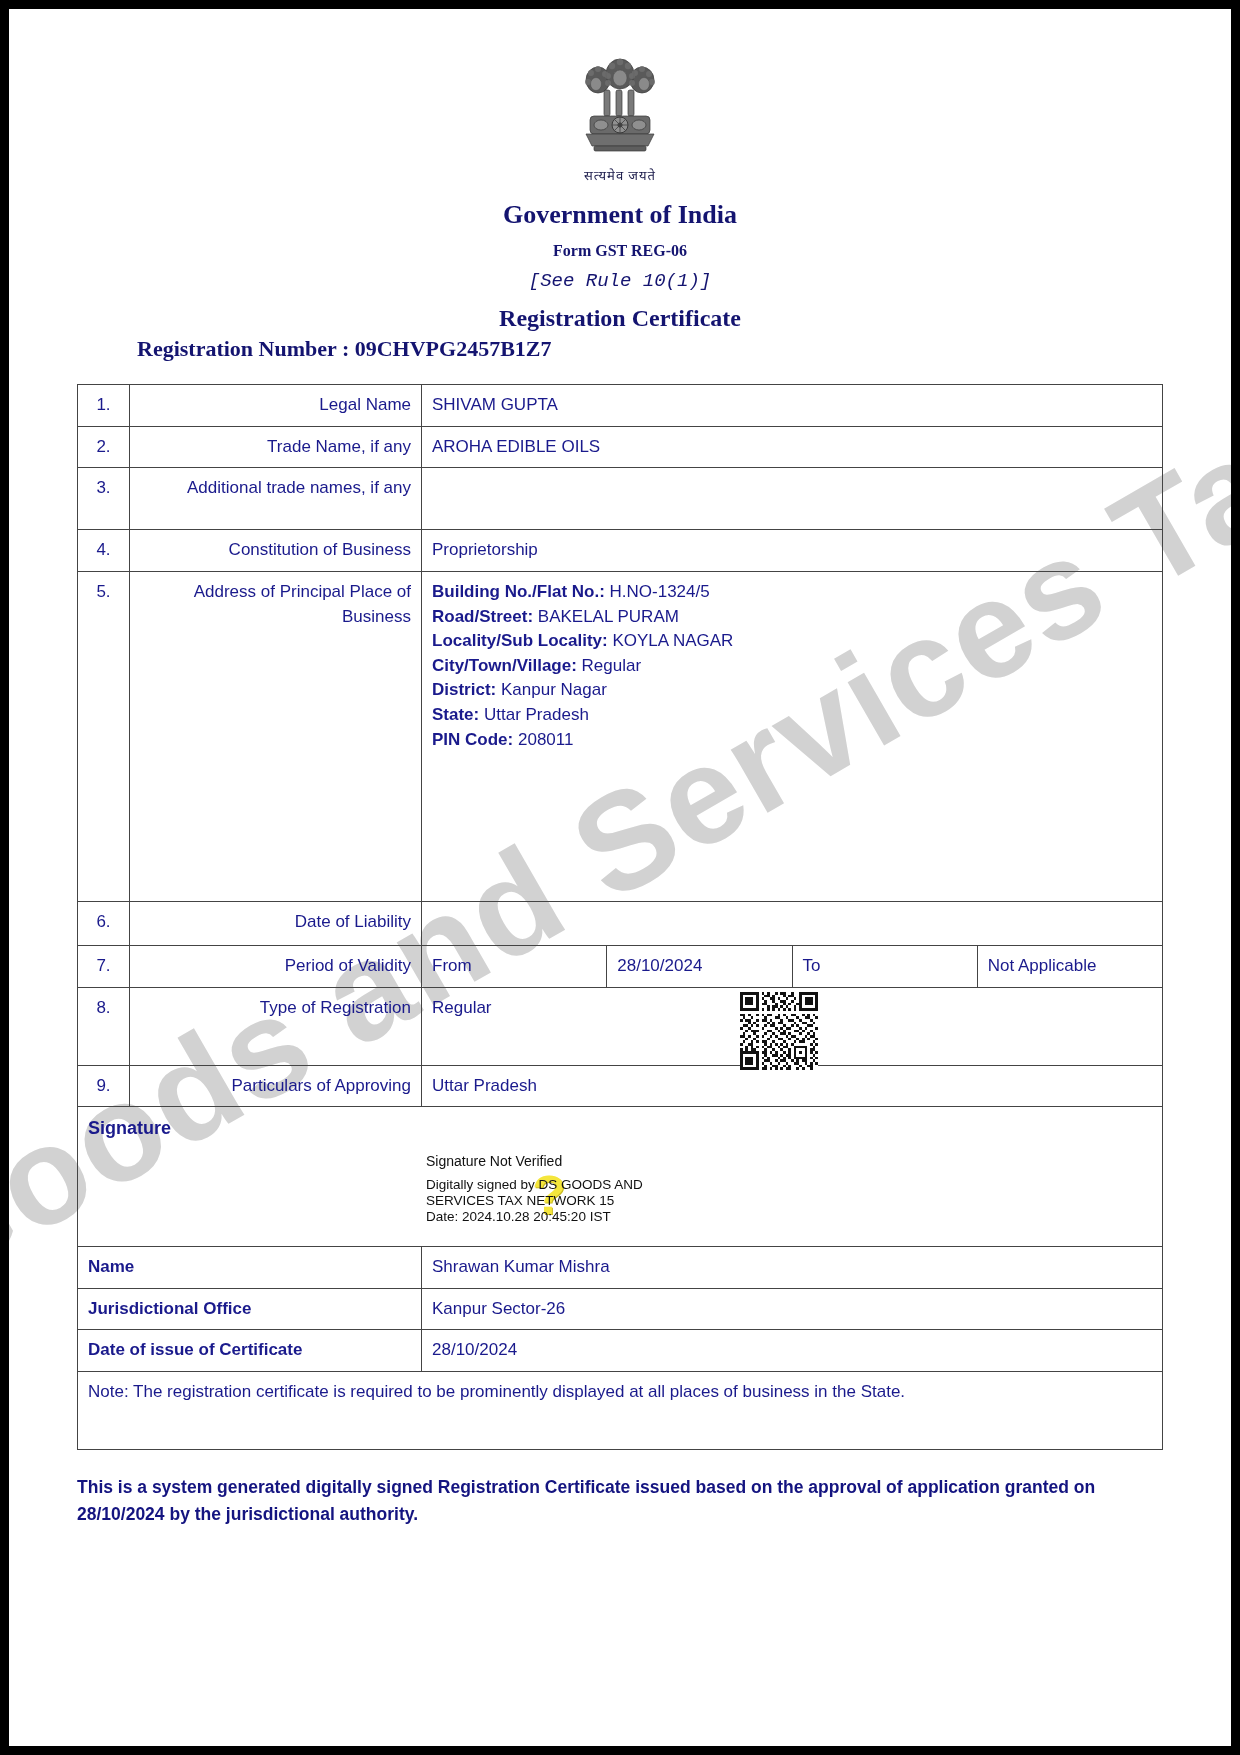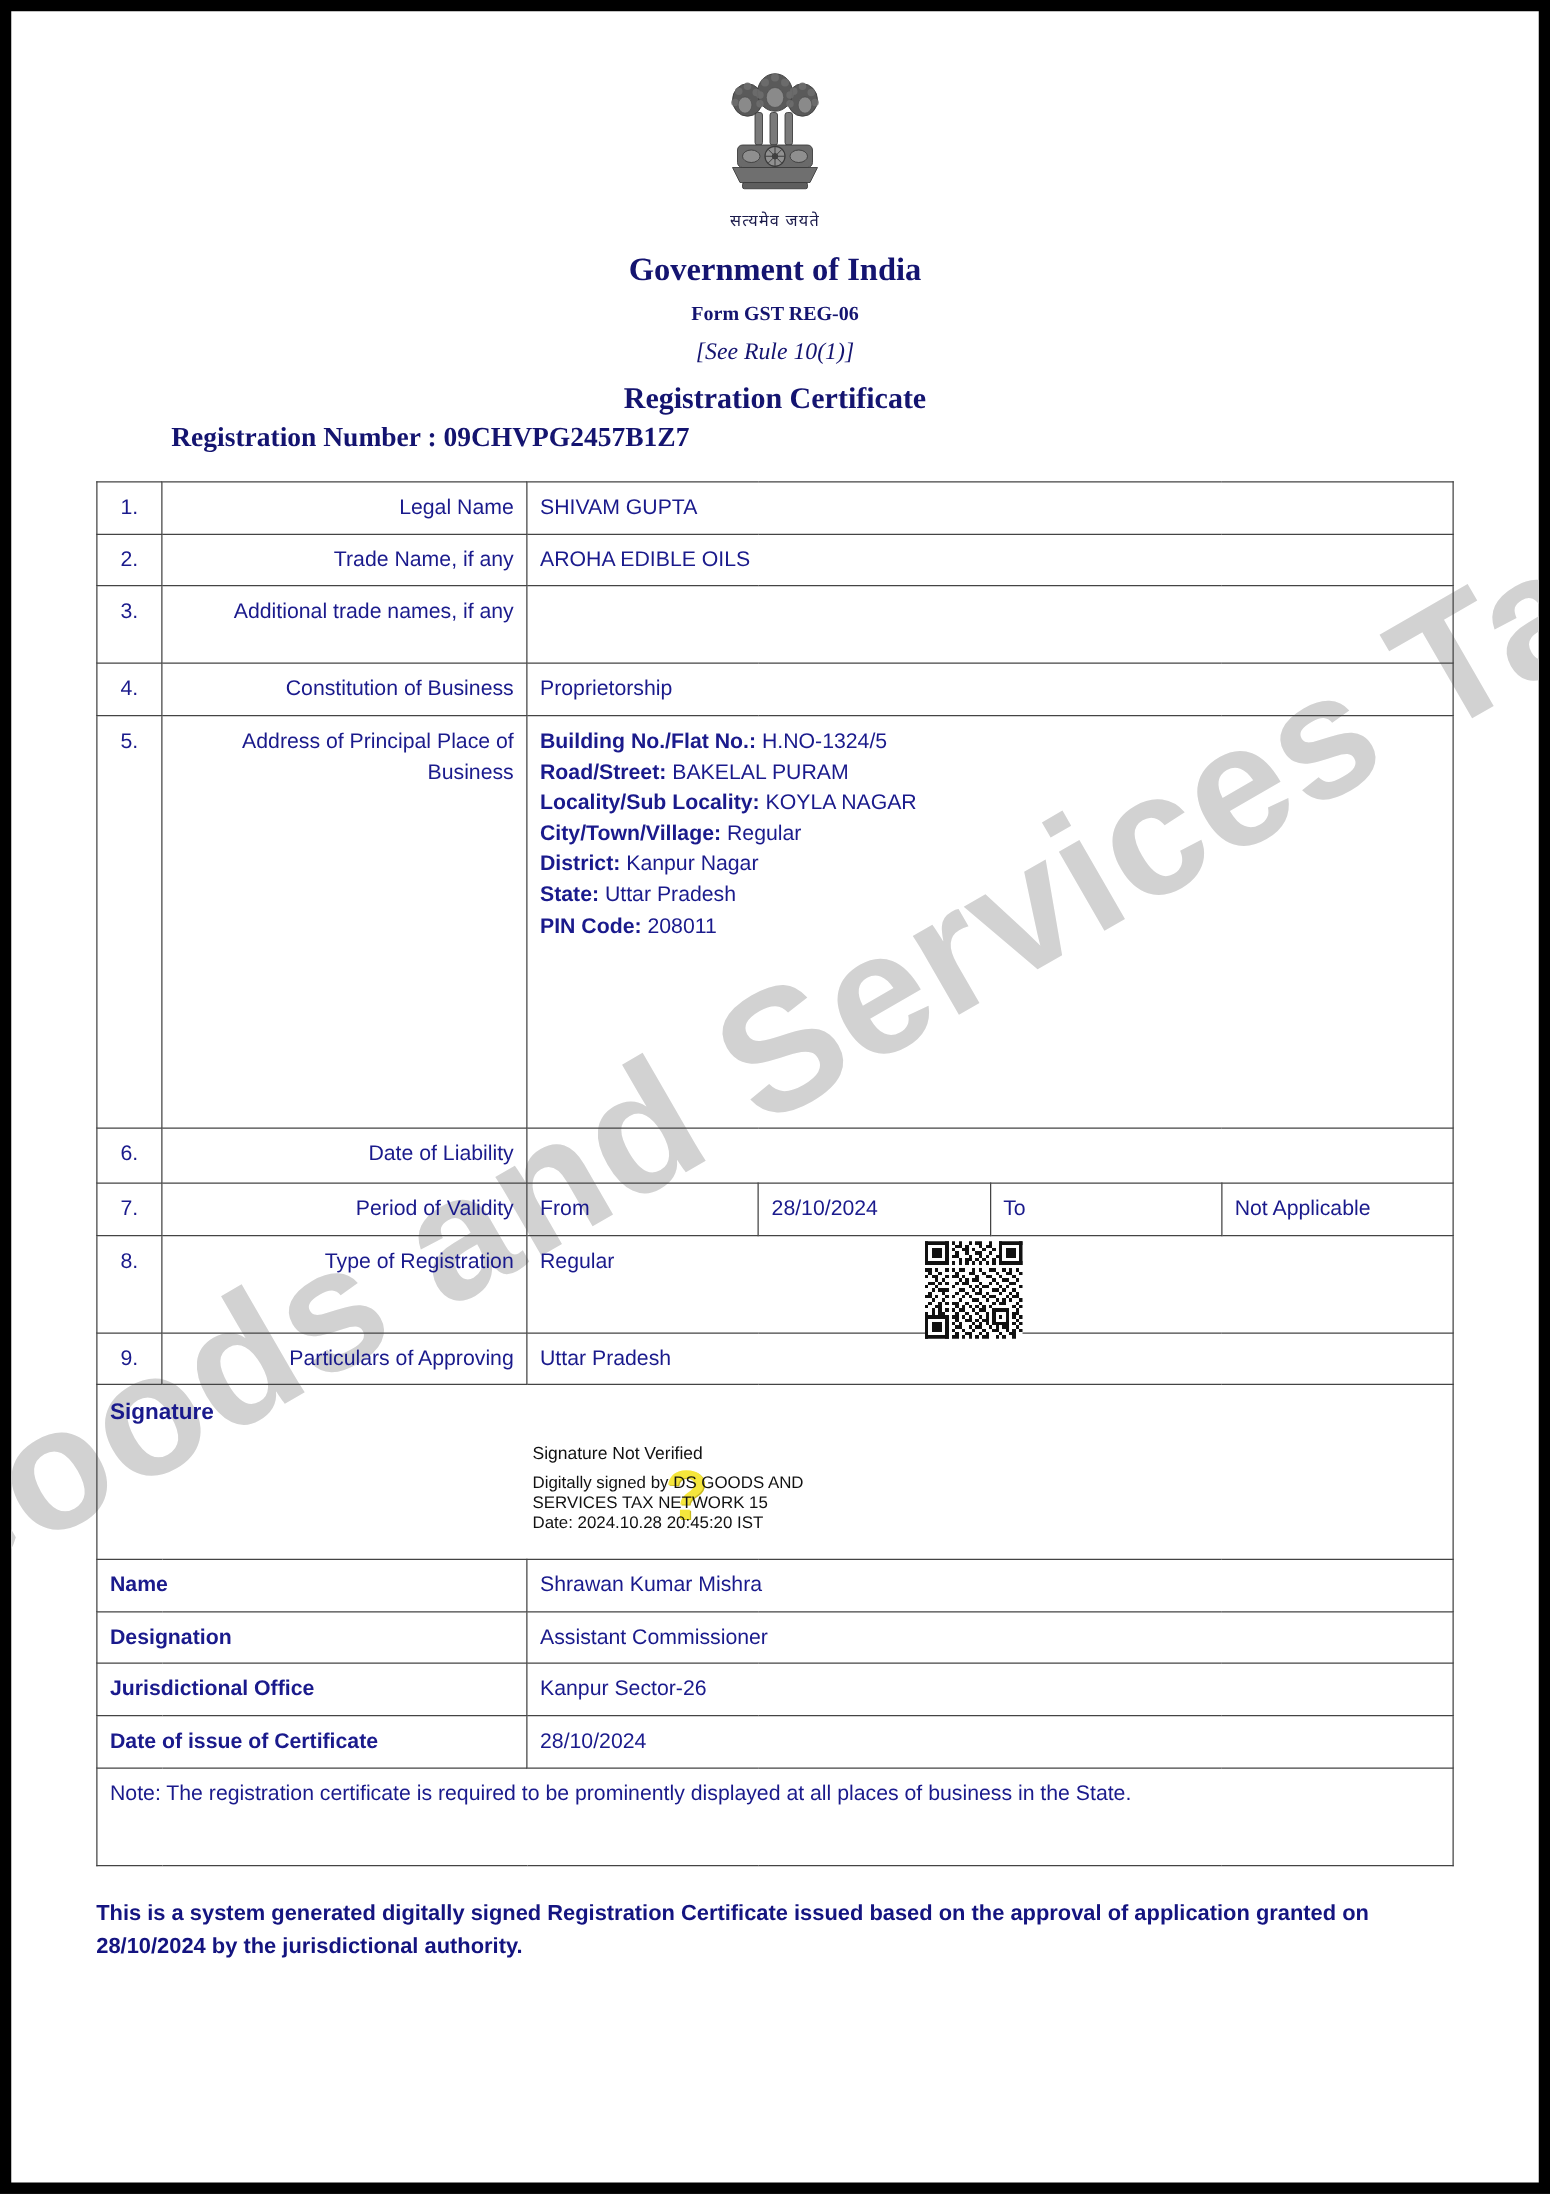--- a/index.html
+++ b/index.html
@@ -67,20 +67,21 @@
     font-size: 26px; font-weight: bold;
     margin-top: 16px;
   }
   .hdr-form {
     font-size: 16px; font-weight: bold;
     margin-top: 12px;
   }
   .hdr-rule {
     font-size: 19px; font-style: italic;
     margin-top: 10px;
+    font-family: Liberation Mono, monospace;
   }
   .hdr-cert {
     font-size: 24px; font-weight: bold;
     margin-top: 13px;
   }
   .hdr-regno {
     font-family: "Liberation Serif", serif;
     font-size: 22px; font-weight: bold;
     color: #141470;
     margin-top: 4px;
@@ -590,24 +591,20 @@
               <div class="sig-ds">Date: 2024.10.28 20:45:20 IST</div>
             </div>
           </td>
         </tr>
 
         <tr>
           <td class="lbl-wide" colspan="2">Name</td>
           <td class="val-plain" colspan="4">Shrawan Kumar Mishra</td>
         </tr>
         <tr>
-          <td class="lbl-wide" colspan="2">Designation</td>
-          <td class="val-plain" colspan="4">Assistant Commissioner</td>
-        </tr>
-        <tr>
           <td class="lbl-wide" colspan="2">Jurisdictional Office</td>
           <td class="val-plain" colspan="4">Kanpur Sector-26</td>
         </tr>
         <tr>
           <td class="lbl-wide" colspan="2">Date of issue of Certificate</td>
           <td class="val-plain" colspan="4">28/10/2024</td>
         </tr>
 
         <tr>
           <td class="note-cell" colspan="6">Note: The registration certificate is required to be prominently displayed at all places of business in the State.</td>

